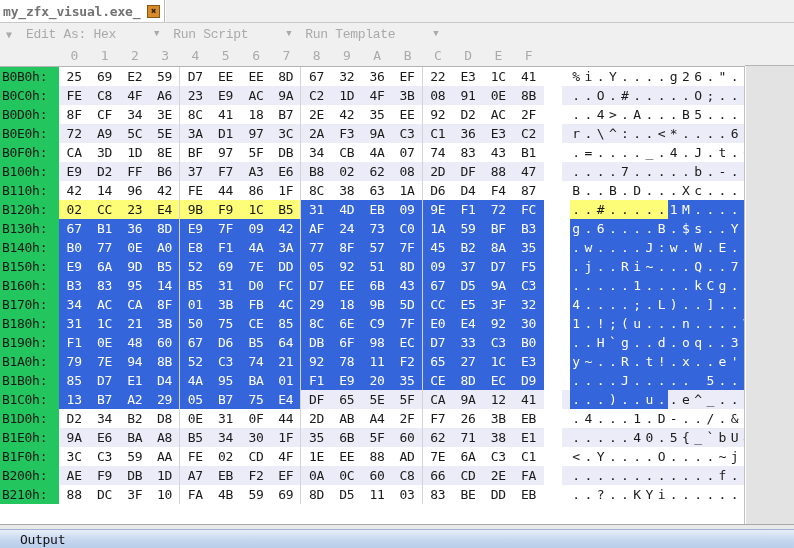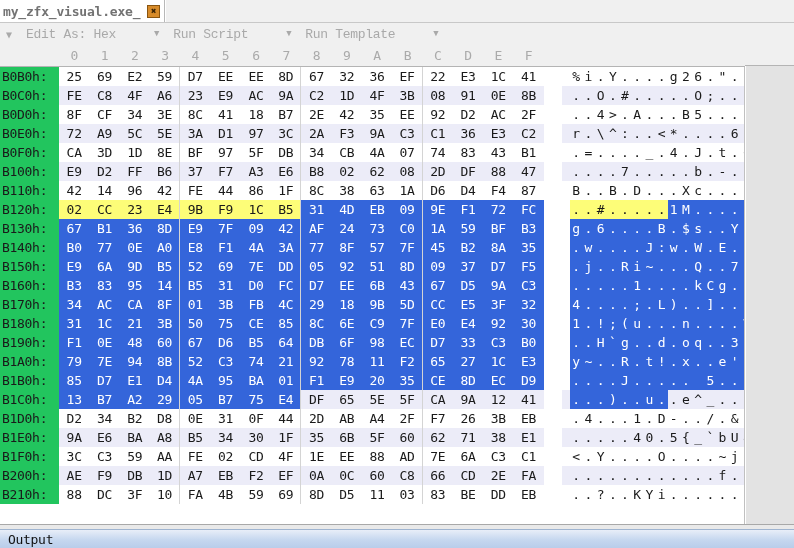--- a/index.html
+++ b/index.html
@@ -249,21 +249,21 @@
     background: linear-gradient(to bottom, #e8eef8 0%, #c6d7ef 55%, #b9cdea 100%);
     border-top: 1px solid #9fb4d0;
     box-sizing: border-box;
     display: flex;
     align-items: center;
   }
   .output-label {
     font-family: "DejaVu Sans Mono", monospace;
     font-size: 13px;
     color: #101010;
-    padding-left: 8px;
+    padding-left: 20px;
     letter-spacing: -0.3px;
   }
 </style>
 </head>
 <body>
 
 <div id="app">
 
   <div class="tabbar">
     <div class="doc-tab">

